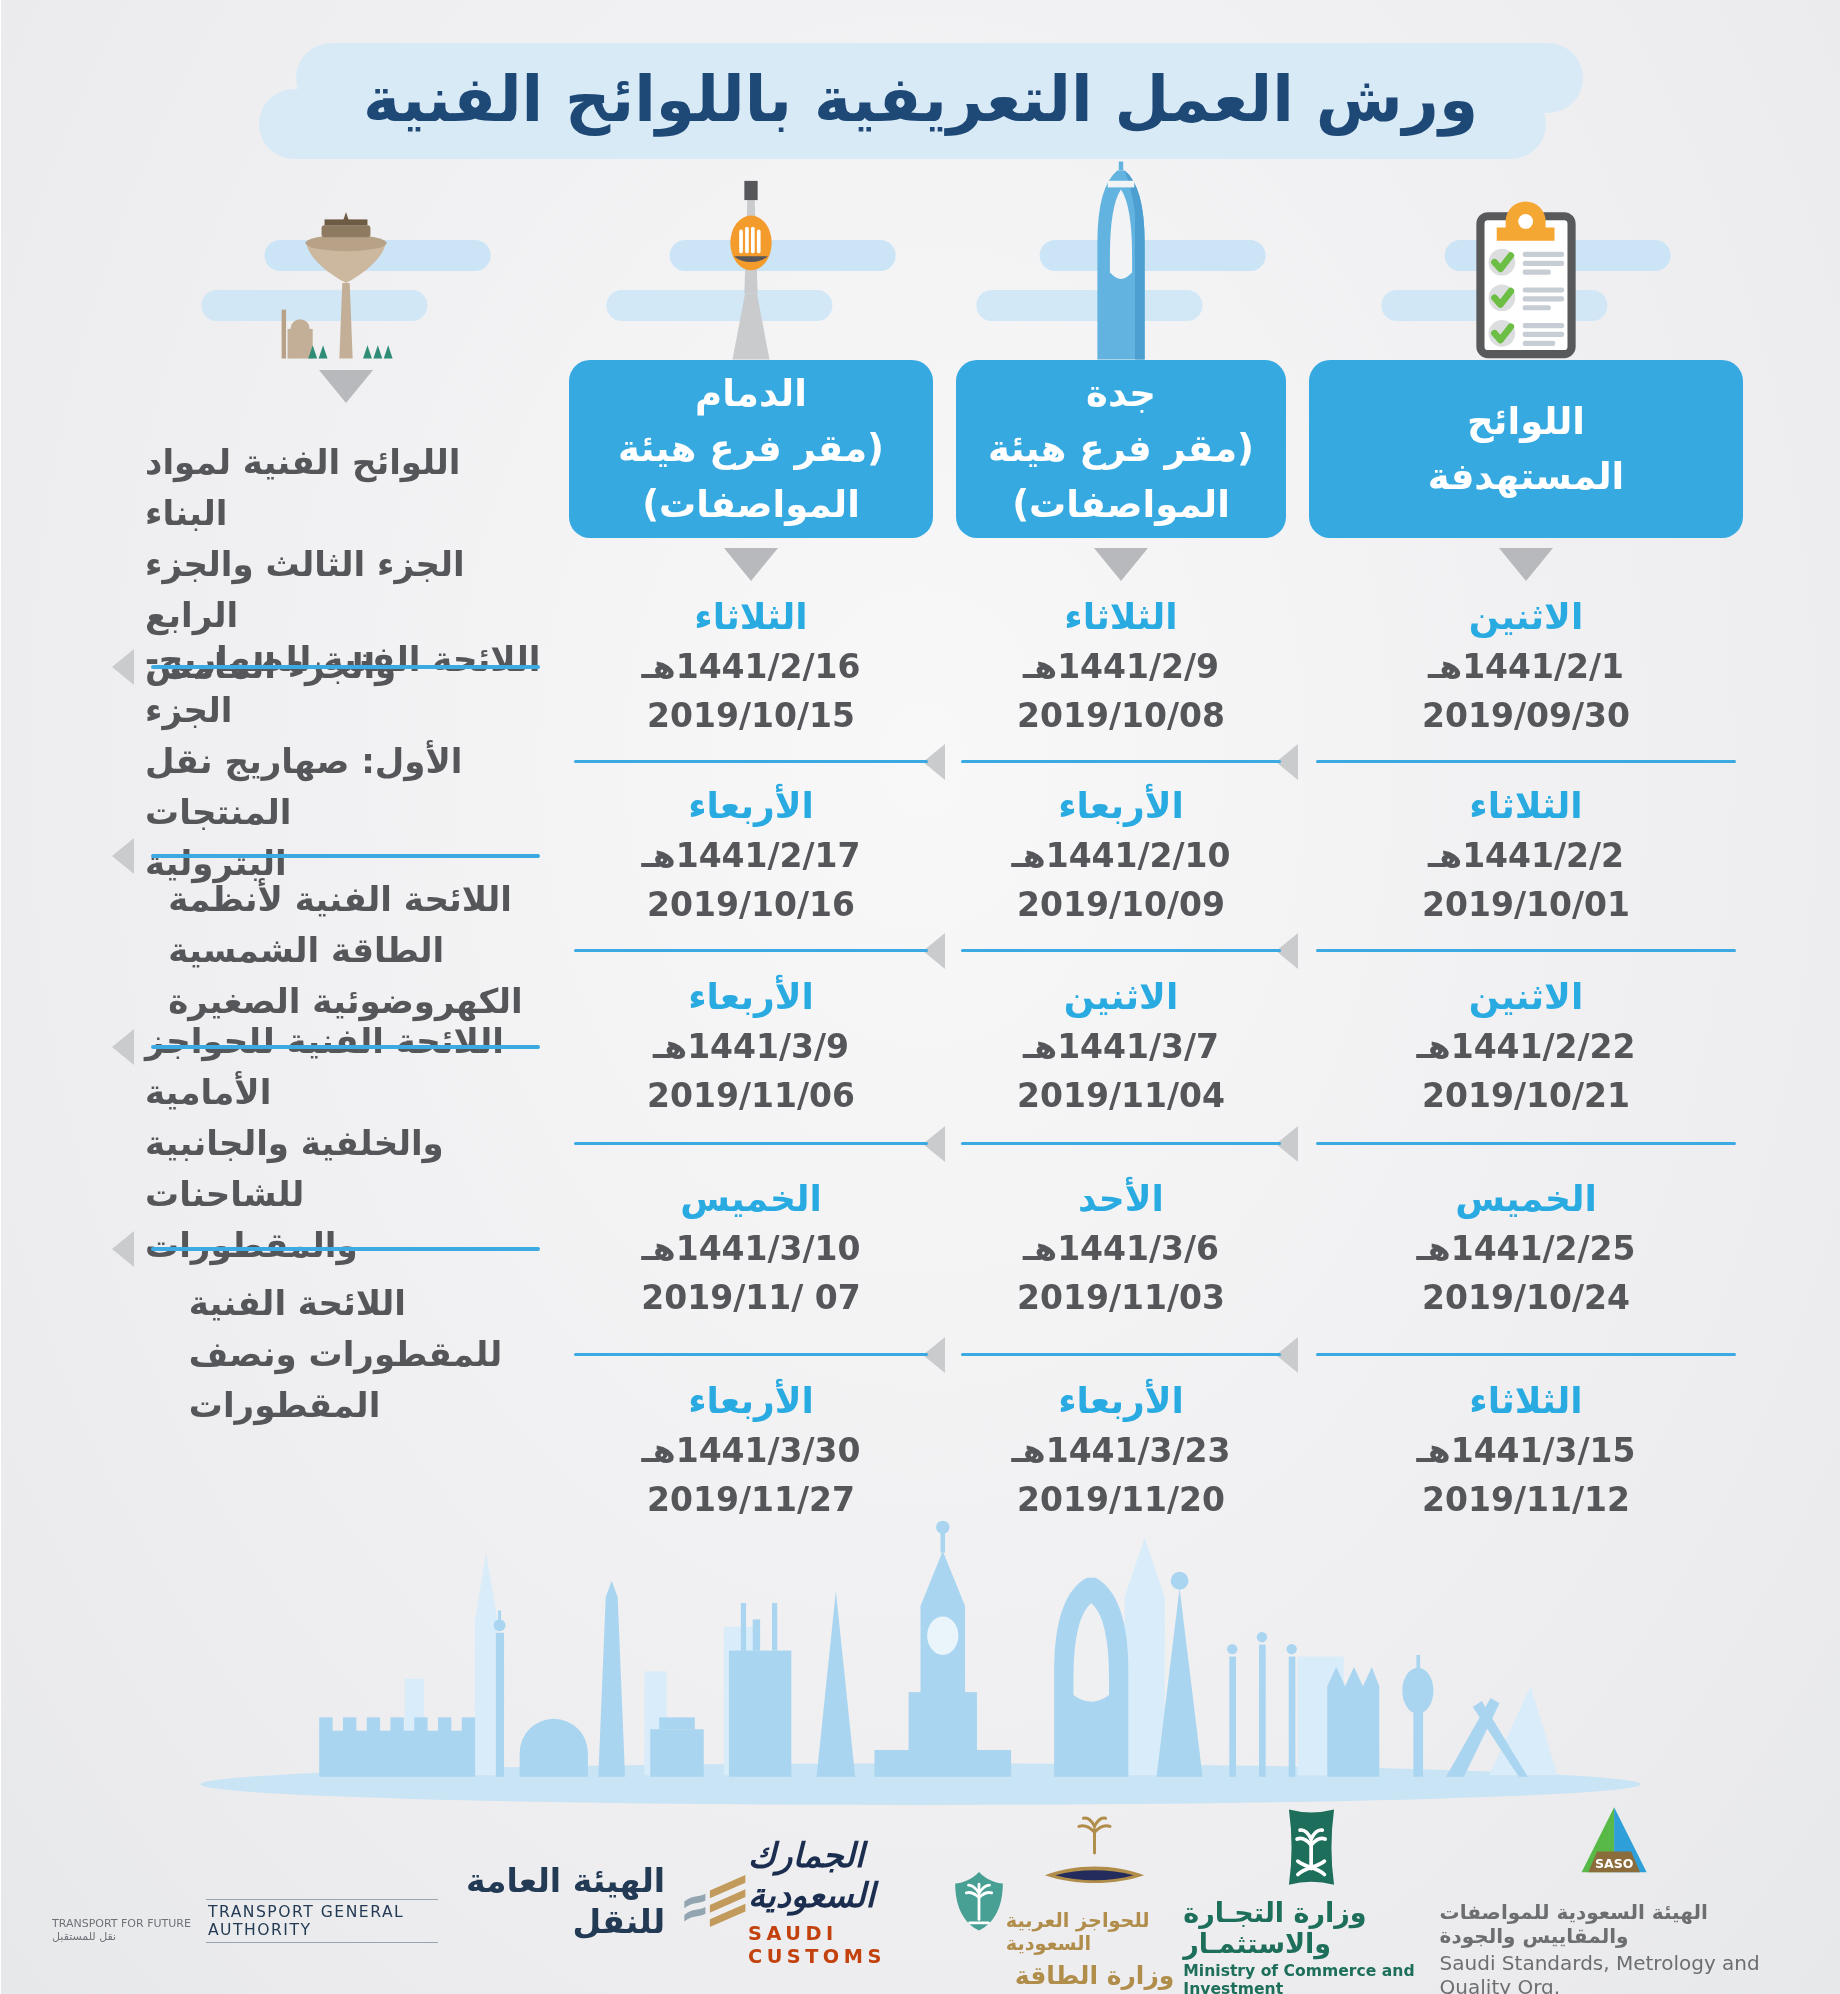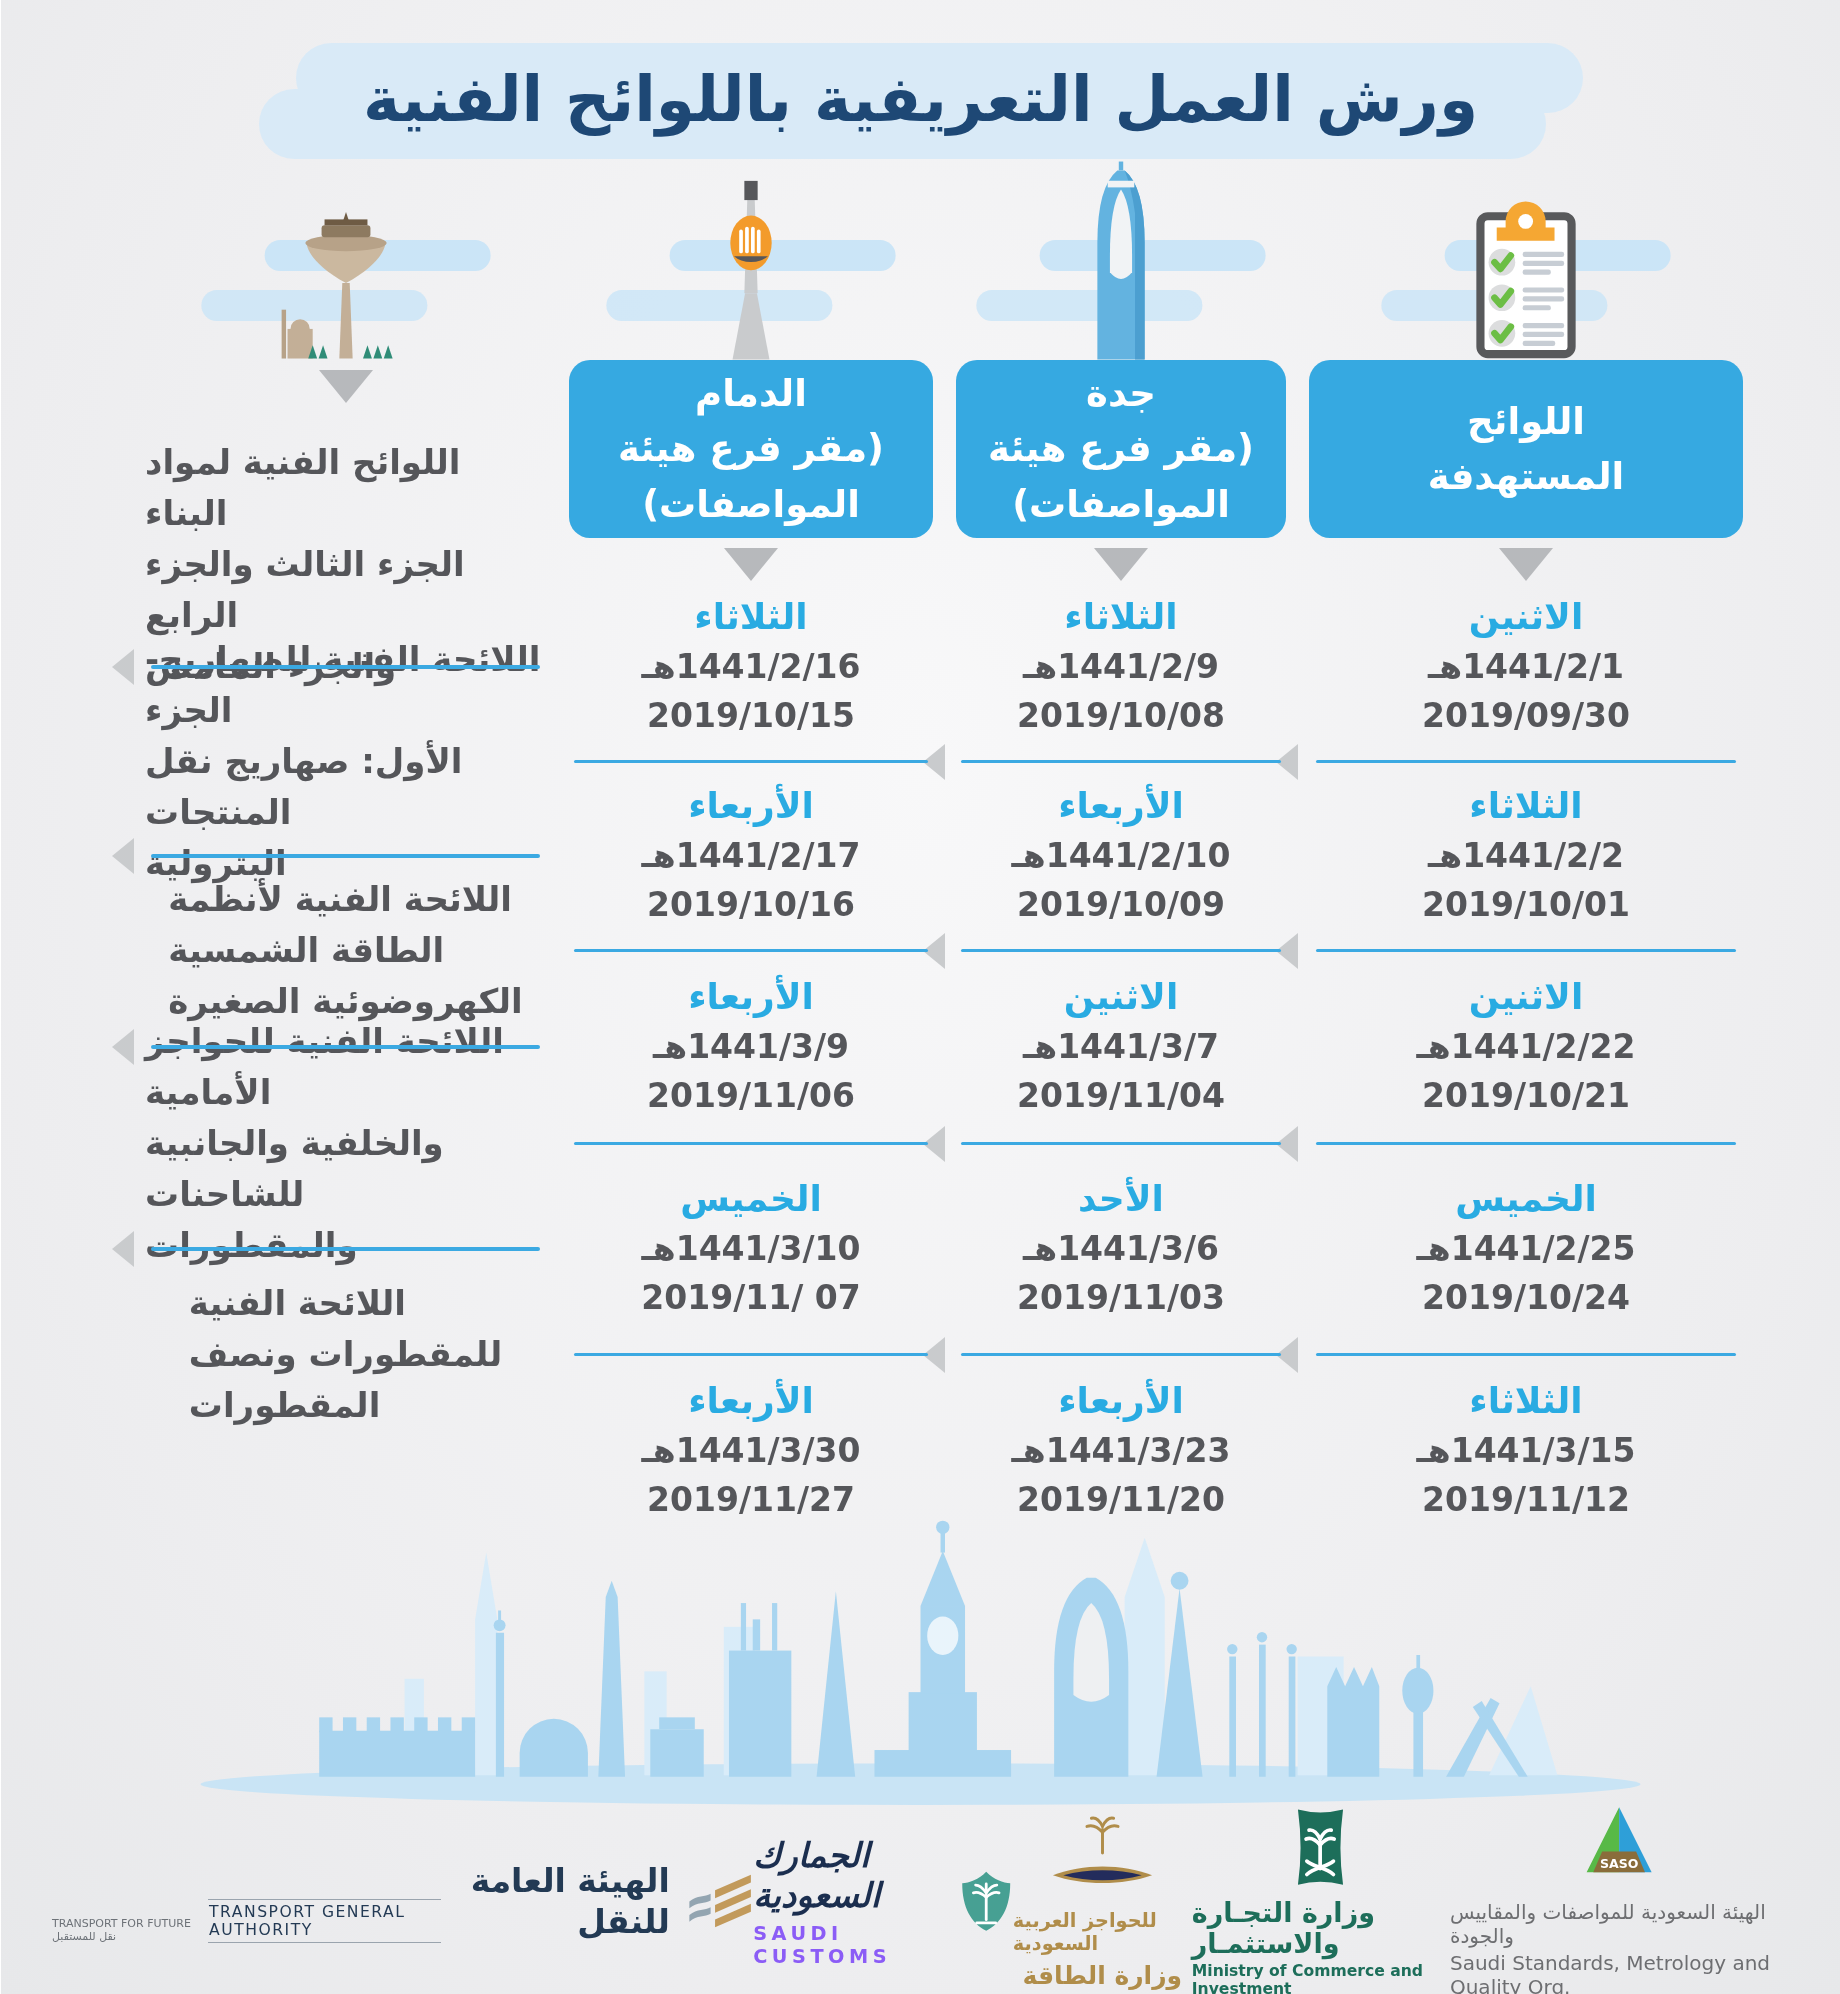--- a/index.html
+++ b/index.html
@@ -56,26 +56,26 @@
     direction:ltr;display:flex;align-items:center;justify-content:space-between;
     padding:7.4px 52px 22px;height:178px;
   }
   .logo{display:flex;align-items:center;gap:16.3px;}
   .logo .col{display:flex;flex-direction:column;align-items:center;}
   .tga-text{display:flex;flex-direction:row;align-items:flex-end;direction:rtl;}
   .tga-ar{font-size:33px;font-weight:bold;color:#233a54;line-height:1.25;}
   .tga-en{font-size:15.6px;color:#233a54;letter-spacing:1.5px;border-top:1.5px solid #9aa4ae;border-bottom:1.5px solid #9aa4ae;padding:3px 1.5px;margin-top:4.5px;direction:ltr;}
   .tga-tag{font-size:11px;color:#6d7278;margin-top:6px;direction:ltr;}
   .cus-ar{font-size:34px;font-weight:bold;color:#1b2e4f;line-height:1.2;font-style:italic;}
-  .cus-en{font-size:19.3px;font-weight:bold;color:#8b5cf6;letter-spacing:4.5px;margin-top:6px;direction:ltr;}
+  .cus-en{font-size:19.3px;font-weight:bold;color:#c2410c;letter-spacing:4.5px;margin-top:6px;direction:ltr;}
   .eng-k{font-size:19.3px;font-weight:bold;color:#b08d4a;margin-top:7.4px;}
   .eng-n{font-size:25px;font-weight:bold;color:#b08d4a;margin-top:6px;}
   .com-ar{font-size:27px;font-weight:bold;color:#1d6e5a;margin-top:7.4px;}
   .com-en{font-size:15.6px;font-weight:bold;color:#1d6e5a;margin-top:3px;direction:ltr;}
-  .saso-ar{font-size:20px;font-weight:normal;color:#6d6e71;margin-top:18px;}
+  .saso-ar{font-size:20px;font-weight:bold;color:#6d6e71;margin-top:18px;}
   .saso-en{font-size:20px;color:#6d6e71;margin-top:3px;direction:ltr;}
 </style>
 </head>
 <body>
 
 <div class="banner">
   <div class="bar bar-top"></div>
   <div class="bar bar-bot"></div>
   <h1>ورش العمل التعريفية باللوائح الفنية</h1>
 </div>

